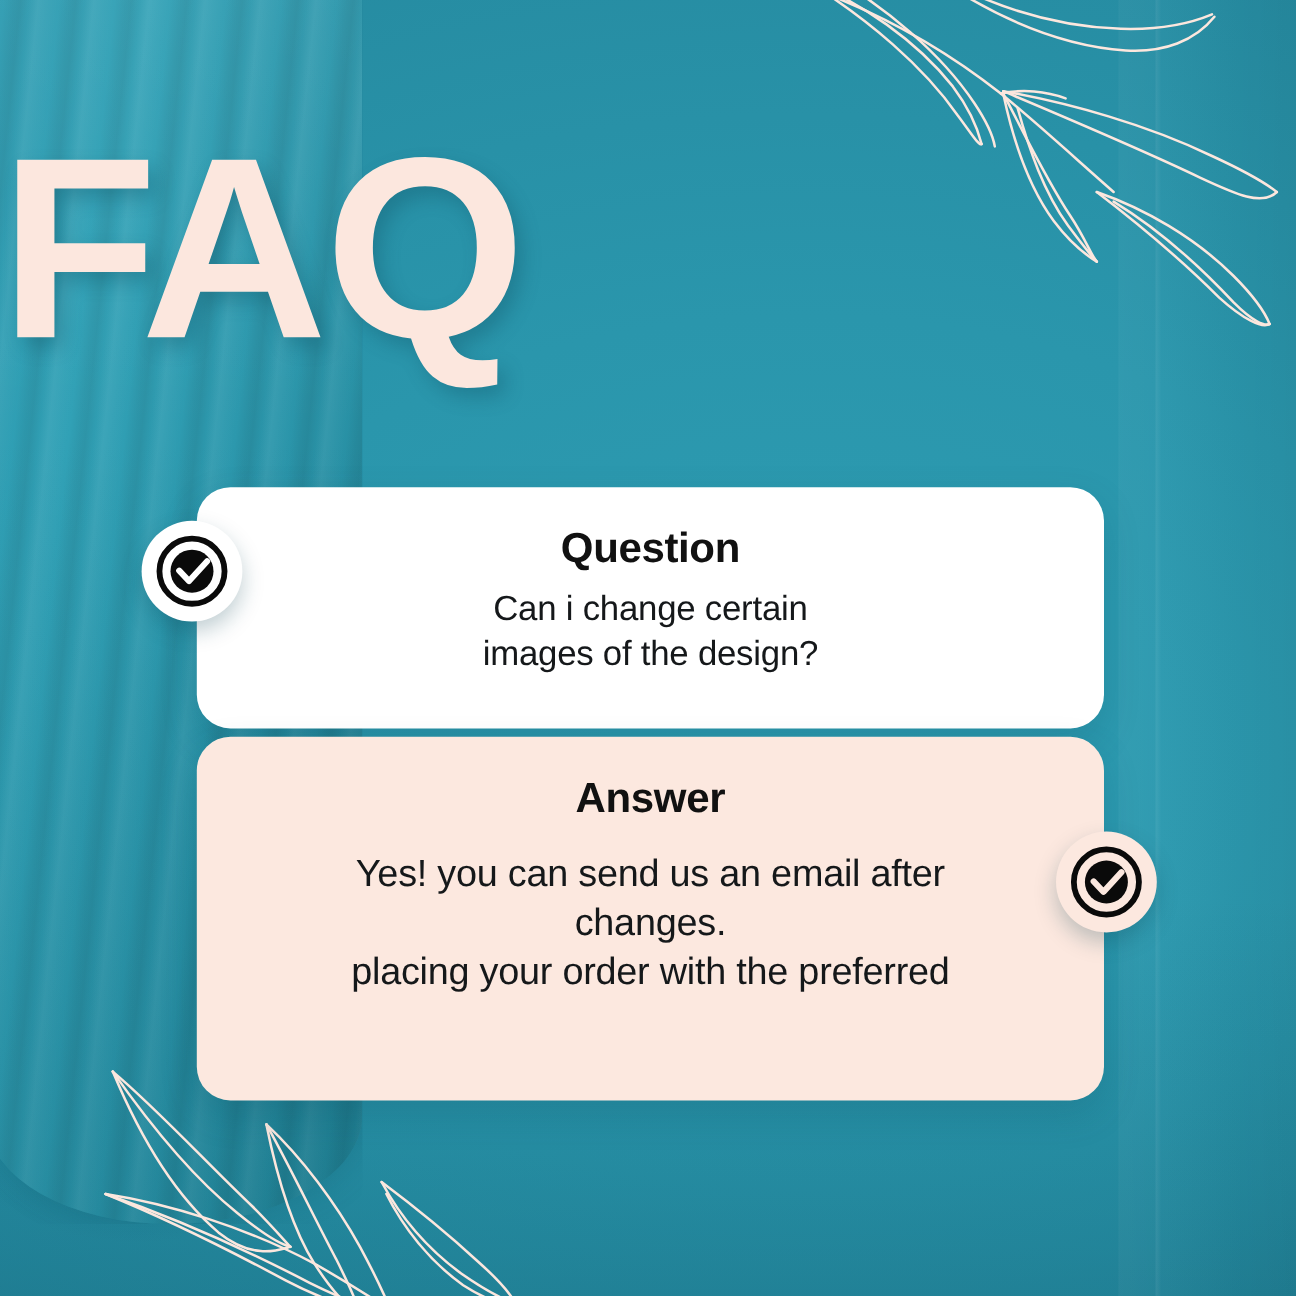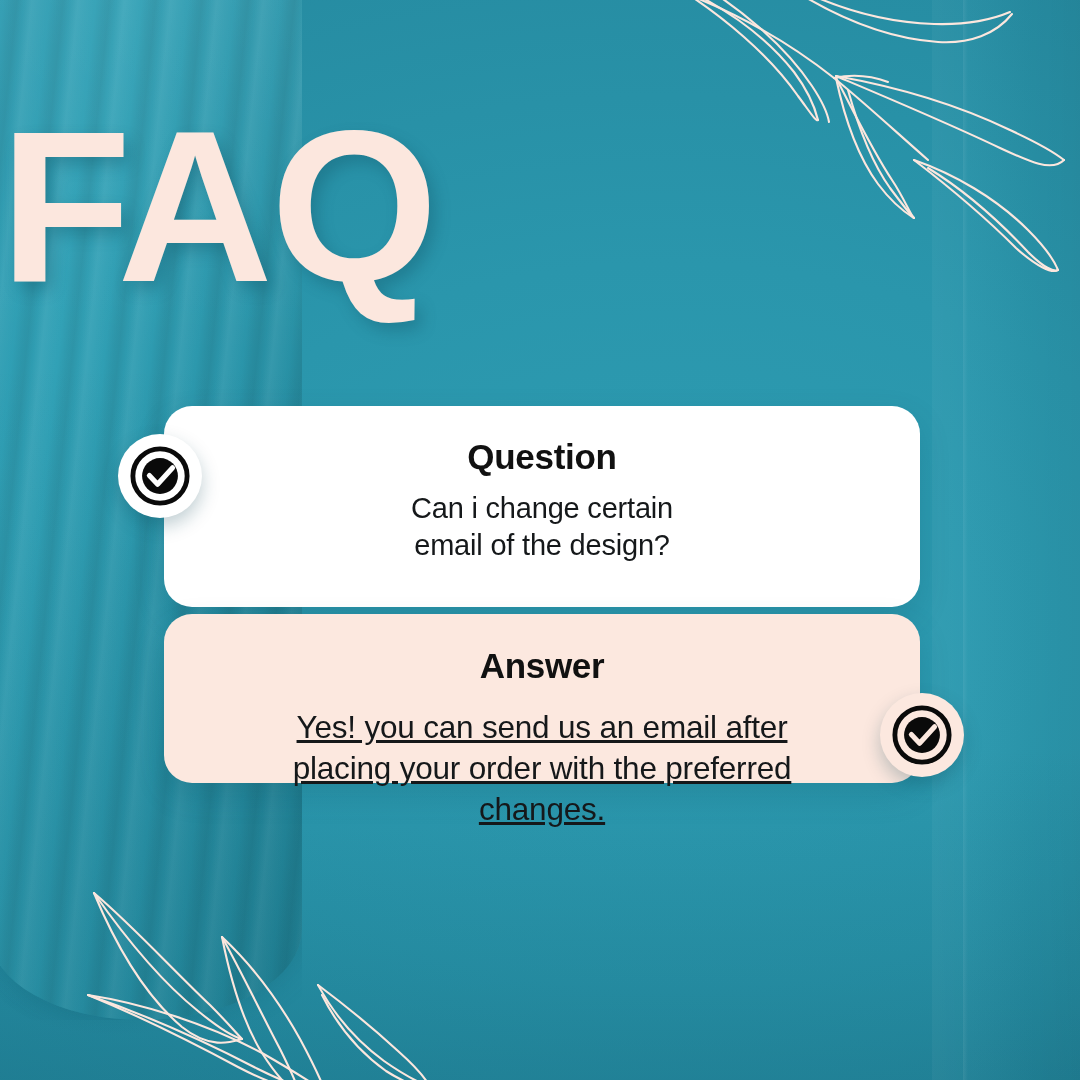--- a/index.html
+++ b/index.html
@@ -107,41 +107,41 @@
   }
   .card-question {
     left:164px; top:382px;
     width:756px; height:201px;
     background:#FFFFFF;
     padding:33px 48px 0;
     margin-top:24px;
   }
   .card-answer {
     left:164px; top:614px;
-    width:756px; height:169px;
+    width:756px; height:303px;
     background:#FCE8DF;
     padding:34px 44px 0;
   }
 
   .card-heading {
     font-size:35px;
     font-weight:700;
     color:#111111;
     letter-spacing:-.3px;
     line-height:1.05;
   }
   .card-body {
     margin-top:14px;
     font-size:29px;
     font-weight:400;
     color:#15181A;
     line-height:1.29;
     letter-spacing:-.2px;
   }
-  .card-answer .card-body { margin-top:22px; font-size:31.5px; line-height:1.31;text-decoration:underline; }
+  .card-answer .card-body { margin-top:22px; font-size:31.5px; line-height:1.31; }
 
   
   .badge {
     position:absolute;
     width:84px; height:84px;
     border-radius:50%;
     display:flex; align-items:center; justify-content:center;
     box-shadow:0 8px 18px rgba(10,64,80,.26);
   }
   .badge-question { left:118px; top:434px; background:#FFFFFF; }
@@ -211,40 +211,40 @@
       <path class="leaf-stroke" d="M286 114 C 300 142 322 170 350 190 C 372 204 388 208 394 206"></path>
     </svg>
   </div>
 
   <div class="faq-title">FAQ</div>
 
   <div class="card card-question">
     <div class="card-heading">Question</div>
     <div class="card-body">
       <div>Can i change certain</div>
-      <div>email of the design?</div>
+      <div>images of the design?</div>
     </div>
   </div>
 
   <div class="badge badge-question">
     <span>
       <svg viewBox="0 0 64 64" aria-hidden="true">
         <circle cx="32" cy="32" r="28" fill="none" stroke="#0A0A0A" stroke-width="5"></circle>
         <circle cx="32" cy="32" r="18.5" fill="#0A0A0A"></circle>
         <path d="M21 31.5 L29.5 40.5 L45 23.5" fill="none" stroke="#FFFFFF" stroke-width="5.2" stroke-linecap="round" stroke-linejoin="round"></path>
       </svg>
     </span>
   </div>
 
   <div class="card card-answer">
     <div class="card-heading">Answer</div>
     <div class="card-body">
       <div>Yes! you can send us an email after</div>
+      <div>changes.</div>
       <div>placing your order with the preferred</div>
-      <div>changes.</div>
     </div>
   </div>
 
   <div class="badge badge-answer">
     <span>
       <svg viewBox="0 0 64 64" aria-hidden="true">
         <circle cx="32" cy="32" r="28" fill="none" stroke="#0A0A0A" stroke-width="5"></circle>
         <circle cx="32" cy="32" r="18.5" fill="#0A0A0A"></circle>
         <path d="M21 31.5 L29.5 40.5 L45 23.5" fill="none" stroke="#FCE8DF" stroke-width="5.2" stroke-linecap="round" stroke-linejoin="round"></path>
       </svg>

